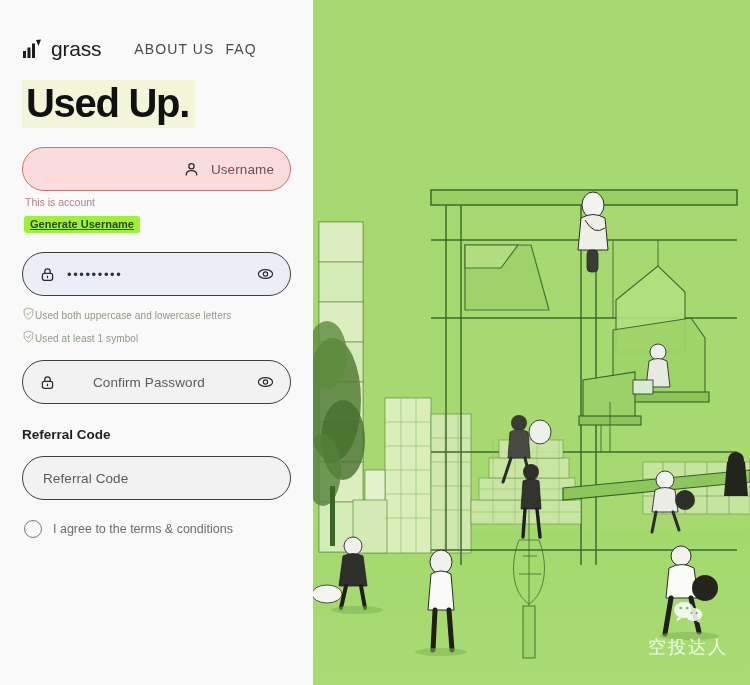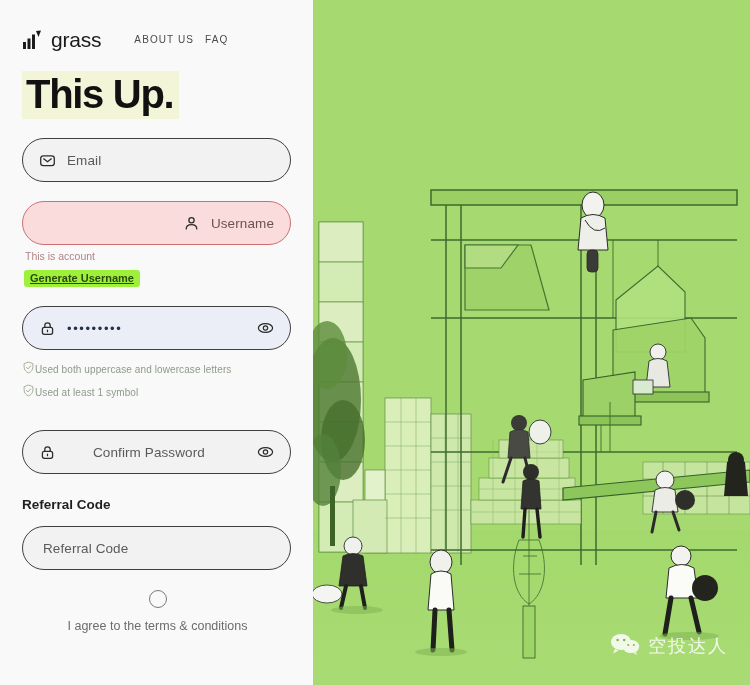--- a/index.html
+++ b/index.html
@@ -19,21 +19,21 @@
     height: 685px;
     display: flex;
   }
 
   
   .left-panel {
     width: 313px;
     height: 685px;
     background: #f9f9f9;
     position: relative;
-    padding: 5px 22px;
+    padding: 14px 22px;
     flex: 0 0 313px;
   }
 
   
   .top-bar {
     display: flex;
     align-items: center;
     padding-top: 20px;
     height: 50px;
   }
@@ -50,21 +50,21 @@
     letter-spacing: -0.2px;
   }
   .nav {
     display: flex;
     align-items: center;
     gap: 11px;
     margin-left: 33px;
     padding-bottom: 1px;
   }
   .nav-link {
-    font-size: 10px;
+    font-size: 14px;
     letter-spacing: 1.1px;
     color: #4a4a4a;
     text-decoration: none;
     font-weight: 500;
     white-space: nowrap;
   }
 
   
   .title-wrap { margin-top: 16px; }
   .title {
@@ -192,21 +192,20 @@
   }
   .field.referral { margin-top: 14px; padding: 0 20px; }
 
   
   .terms {
     display: flex;
     align-items: center;
     gap: 11px;
     margin-top: 20px;
     margin-left: 2px;
-    flex-direction: column;
   }
   .checkbox {
     width: 18px;
     height: 18px;
     border-radius: 50%;
     border: 1.4px solid #7a7a7a;
     background: transparent;
     flex: 0 0 auto;
     cursor: pointer;
   }
@@ -225,20 +224,21 @@
   .illus { position: absolute; inset: 0; width: 100%; height: 100%; }
 
   .watermark {
     position: absolute;
     right: 22px;
     bottom: 26px;
     display: flex;
     align-items: center;
     gap: 8px;
     opacity: 0.85;
+    flex-direction: column;
   }
   .wm-text {
     font-size: 18px;
     color: #ffffff;
     letter-spacing: 2px;
     font-family: "DejaVu Sans", sans-serif;
   }
 </style>
 </head>
 <body>
@@ -259,34 +259,25 @@
         </span>
         <span class="brand-name">grass</span>
       </div>
       <div class="nav">
         <a class="nav-link" href="#">ABOUT US</a>
         <a class="nav-link" href="#">FAQ</a>
       </div>
     </div>
 
     <div class="title-wrap">
-      <span class="title">This Up.</span>
-    </div>
-
-
-    
-    <div class="field">
-      <span class="icon">
-        <svg viewBox="0 0 20 20" width="17" height="17" aria-hidden="true">
-          <rect x="2" y="4.5" width="16" height="11.5" rx="3" fill="none" stroke="#2b2b2b" stroke-width="1.5"></rect>
-          <path d="M5.5 8 L10 11.6 L14.5 8" fill="none" stroke="#2b2b2b" stroke-width="1.5" stroke-linecap="round" stroke-linejoin="round"></path>
-        </svg>
-      </span>
-      <span class="ph">Email</span>
-    </div>
+      <span class="title">Used Up.</span>
+    </div>
+
+
+    
 
     
     <div class="field error">
       <span class="icon">
         <svg viewBox="0 0 20 20" width="17" height="17" aria-hidden="true">
           <circle cx="10" cy="6.2" r="3.1" fill="none" stroke="#2b2b2b" stroke-width="1.5"></circle>
           <path d="M3.8 16.4c0-3.4 2.8-5 6.2-5s6.2 1.6 6.2 5" fill="none" stroke="#2b2b2b" stroke-width="1.5" stroke-linecap="round"></path>
         </svg>
       </span>
       <span class="ph">Username</span>
@@ -327,21 +318,21 @@
           <svg viewBox="0 0 16 16" width="13" height="13" aria-hidden="true">
             <path d="M8 1.3 13.4 3.2v4.3c0 3.3-2.3 6-5.4 7.2-3.1-1.2-5.4-3.9-5.4-7.2V3.2z" fill="none" stroke="#9aac8b" stroke-width="1.1"></path>
             <path d="M5.5 7.9 7.3 9.7 10.7 6.1" fill="none" stroke="#9aac8b" stroke-width="1.2" stroke-linecap="round" stroke-linejoin="round"></path>
           </svg>
         </span>
         <span class="rule-text">Used at least 1 symbol</span>
       </div>
     </div>
 
     
-    <div class="field" style="margin-top:29px;gap:37px;">
+    <div class="field" style="margin-top:13px;gap:37px;">
       <span class="icon">
         <svg viewBox="0 0 20 20" width="17" height="17" aria-hidden="true">
           <rect x="4" y="8.6" width="12" height="8.2" rx="2.3" fill="none" stroke="#2b2b2b" stroke-width="1.5"></rect>
           <path d="M6.8 8.6V6.6a3.2 3.2 0 0 1 6.4 0v2" fill="none" stroke="#2b2b2b" stroke-width="1.5"></path>
           <line x1="10" y1="11.8" x2="10" y2="13.8" stroke="#2b2b2b" stroke-width="1.4" stroke-linecap="round"></line>
         </svg>
       </span>
       <span class="ph">Confirm Password</span>
       <span class="eye">
         <svg viewBox="0 0 22 22" width="19" height="19" aria-hidden="true">

